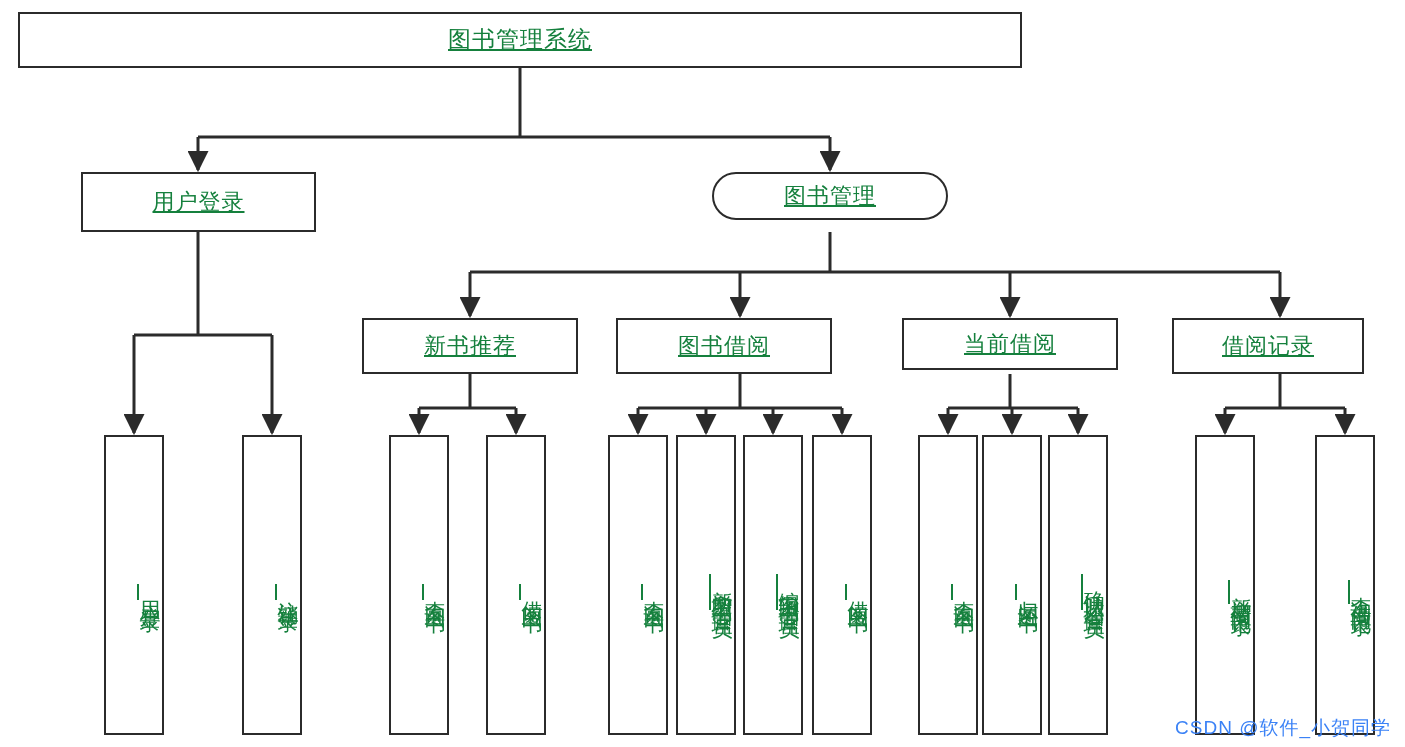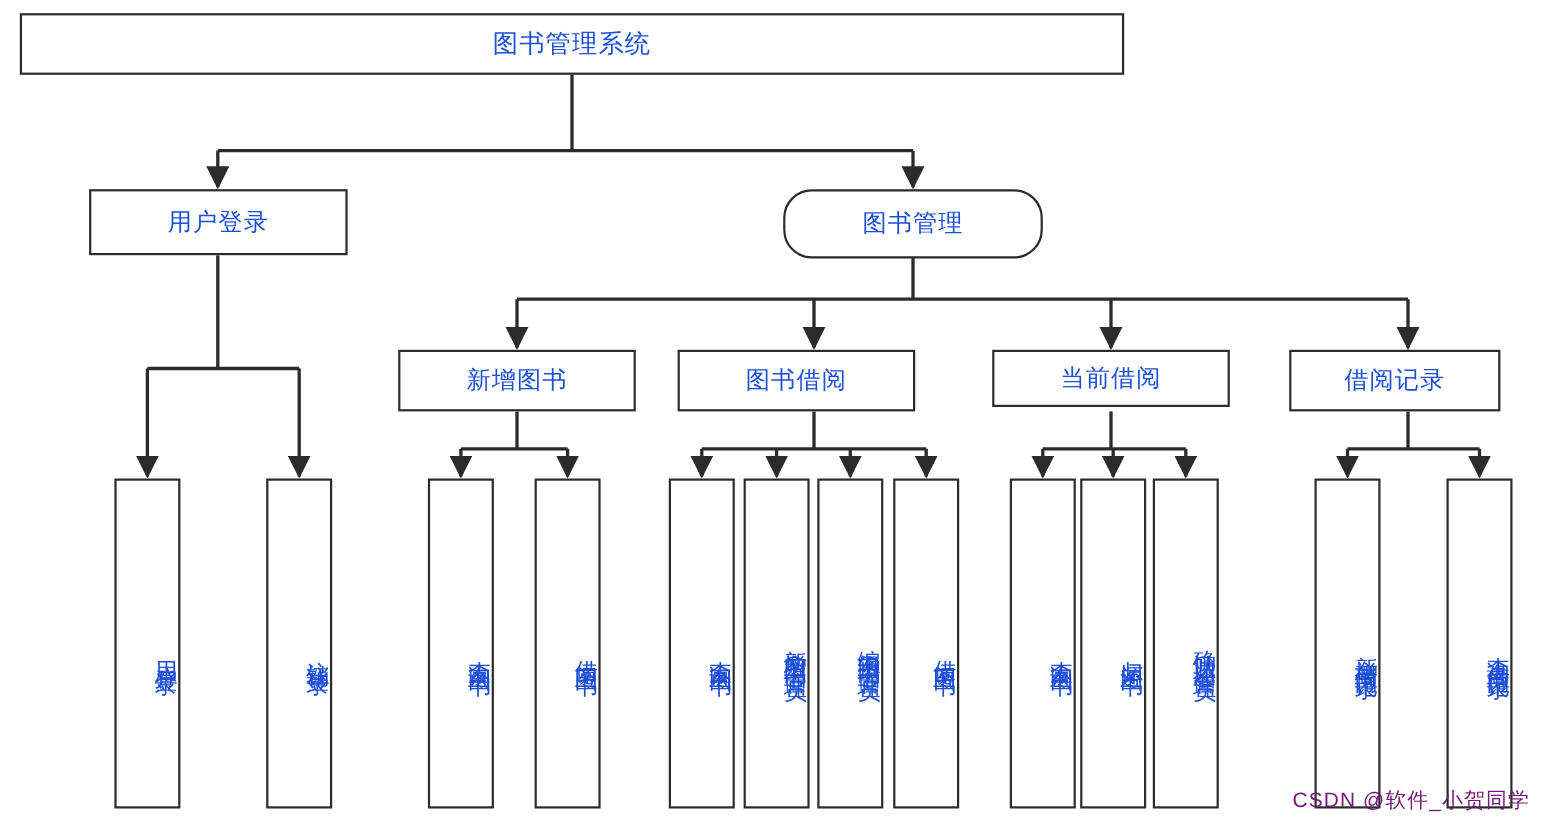--- a/index.html
+++ b/index.html
@@ -22,21 +22,22 @@
     pointer-events:none;
   }
   .node{
     position:absolute;
     box-sizing:border-box;
     background:#ffffff;
     border:2.5px solid #2b2b2b;
     display:flex;
     align-items:center;
     justify-content:center;
-    color:#1d4ed8;
+    color:#15803d;
+    text-decoration:underline;
   }
   .node.horiz{
     font-size:22px;
     letter-spacing:1px;
     line-height:1.1;
   }
   .node.root{
     font-size:23px;
   }
   .node.vert{
@@ -53,21 +54,21 @@
     writing-mode:vertical-rl;
     text-orientation:upright;
     display:block;
     white-space:nowrap;
   }
   .watermark{
     position:absolute;
     right:14px;
     bottom:6px;
     font-size:19px;
-    color:#701a75;
+    color:#3b82f6;
     letter-spacing:1px;
     white-space:nowrap;
     user-select:none;
   }
 </style>
 </head>
 <body>
 
 <div id="canvas">
 
@@ -111,24 +112,24 @@
         <line x1="1225" y1="408" x2="1345" y2="408"></line>
         <line x1="1225" y1="408" x2="1225" y2="433" marker-end="url(#arrow)"></line>
         <line x1="1345" y1="408" x2="1345" y2="433" marker-end="url(#arrow)"></line>
       </g>
   </svg>
 
   <div class="node root horiz" style="left: 18px; top: 12px; width: 1004px; height: 56px;">图书管理系统</div>
 
   <div id="layer-level2">
       <div class="node horiz" style="left: 81px; top: 172px; width: 235px; height: 60px;">用户登录</div>
-      <div class="node horiz" style="left: 712px; top: 172px; width: 236px; height: 63px; border-radius: 26px;">图书管理</div>
+      <div class="node horiz" style="left: 712px; top: 172px; width: 236px; height: 48px; border-radius: 26px;">图书管理</div>
     </div>
   <div id="layer-level3">
-      <div class="node horiz" style="left: 362px; top: 318px; width: 216px; height: 56px;">新增图书</div>
+      <div class="node horiz" style="left: 362px; top: 318px; width: 216px; height: 56px;">新书推荐</div>
       <div class="node horiz" style="left: 616px; top: 318px; width: 216px; height: 56px;">图书借阅</div>
       <div class="node horiz" style="left: 902px; top: 318px; width: 216px; height: 52px;">当前借阅</div>
       <div class="node horiz" style="left: 1172px; top: 318px; width: 192px; height: 56px;">借阅记录</div>
     </div>
   <div id="layer-leaves">
       <div class="node vert" style="left: 104px; top: 435px; width: 60px; height: 300px;">
         <span class="vtext">用户登录</span>
       </div>
       <div class="node vert" style="left: 242px; top: 435px; width: 60px; height: 300px;">
         <span class="vtext">注销登录</span>

